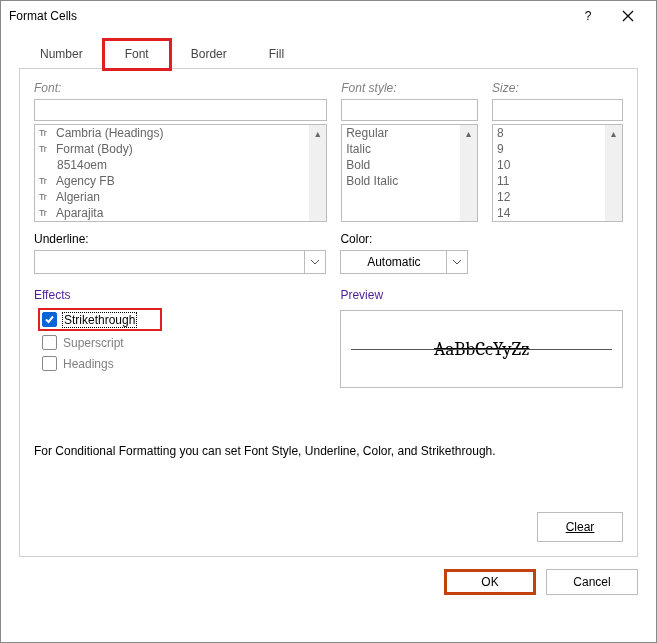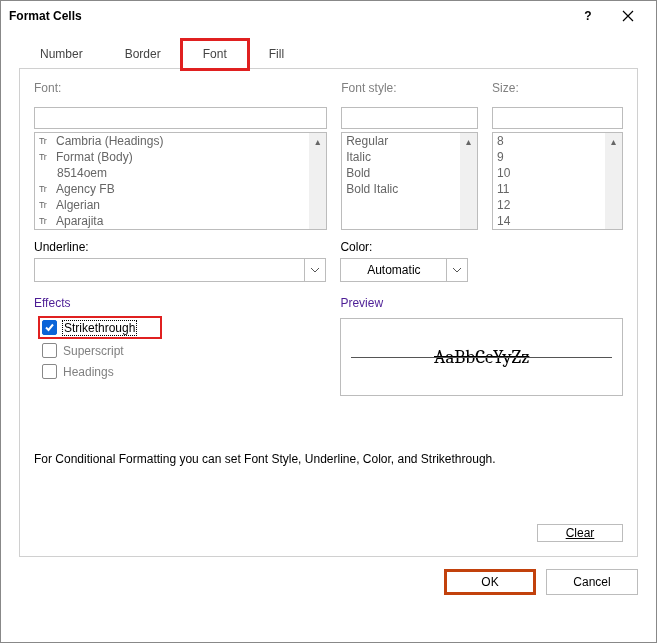--- a/index.html
+++ b/index.html
@@ -1,32 +1,32 @@
 <!DOCTYPE html>
 <html><head>
 <meta charset="utf-8">
 <style>
   * { box-sizing: border-box; font-family: "Segoe UI", Tahoma, sans-serif; }
   html, body { margin:0; padding:0; }
   body { width:657px; height:643px; background:#fff; border:1px solid #888; color:#000; font-size:12px; position:relative; }
-  .titlebar { display:flex; align-items:center; height:30px; padding:0 8px;font-weight:bold; }
+  .titlebar { display:flex; align-items:center; height:30px; padding:0 8px; }
   .titlebar .title { flex:1; font-size:12px; color:#000; }
   .titlebar .tbtn { width:40px; height:30px; display:flex; align-items:center; justify-content:center; color:#000; }
   .titlebar .tbtn svg, .titlebar .tbtn span { pointer-events:none; }
   .content { padding:4px 18px 0 18px; }
   .tabs { display:flex; border-bottom:1px solid #d0d0d0; margin-top:4px; }
   .tab { padding:6px 20px 7px 20px; font-size:12px; color:#444; position:relative; top:1px; border:1px solid transparent; }
   .tab.active { border:1px solid #d0d0d0; border-bottom:1px solid #fff; background:#fff; }
   .tab.highlight { outline:3px solid #e02020; outline-offset:-1px; }
   .panel { border:1px solid #d0d0d0; border-top:none; padding:12px 14px 10px 14px; position:relative; min-height:488px; }
   .row1 { display:flex; gap:14px; }
   .col-font { width:300px; }
   .col-style { width:140px; }
   .col-size { width:134px; }
-  .lbl { color:#808080; font-size:12px; margin-bottom:12px; }
+  .lbl { color:#808080; font-size:12px; margin-bottom:4px;font-style:italic; }
   .lbl-black { color:#000; font-size:12px; margin-bottom:4px; }
   .txt { width:100%; height:22px; border:1px solid #bcbcbc; background:#fff; padding:2px 4px; font-size:12px; color:#000; }
   .listbox { margin-top:3px; border:1px solid #bcbcbc; height:98px; overflow:hidden; position:relative; font-size:12px; color:#666; }
   .listbox .inner { padding:0; }
   .li { padding:1px 4px 1px 4px; display:flex; align-items:center; gap:3px; white-space:nowrap; }
   .li .tt { font-size:9px; font-weight:normal; letter-spacing:-0.5px; color:#666; width:14px; text-align:left; }
   .li.noicon { padding-left:22px; }
   .scroll { position:absolute; right:0; top:0; bottom:0; width:17px; background:#f0f0f0; display:flex; flex-direction:column; align-items:center; justify-content:flex-start; }
   .scroll .arr { width:17px; height:17px; display:flex; align-items:center; justify-content:center; color:#666; font-size:10px; }
   .row2 { display:flex; gap:14px; margin-top:10px; }
@@ -46,21 +46,21 @@
   .chk.checked .box { background:#0a64d8; border-color:#0a64d8; }
   .chk.checked .box svg { display:block; }
   .chk .box svg { display:none; width:11px; height:11px; }
   .chk.hl { outline:2px solid #e02020; padding:2px 24px 2px 2px; width:fit-content; margin-left:6px; }
   .chk.hl .cl { color:#000; outline:1px dotted #000; padding:0 1px; }
   .prevbox { border:1px solid #bcbcbc; height:78px; position:relative; display:flex; align-items:center; justify-content:center; }
   .prevtext { font-family: Cambria, Georgia, serif; font-size:19px; color:#000; text-decoration:line-through; }
   .prevline { position:absolute; left:10px; right:10px; height:1px; background:#555; }
   .note { margin-top:56px; color:#000; font-size:12px; }
   .clearwrap { position:absolute; right:14px; bottom:14px; }
-  .btn-clear { width:86px; height:18px; border:1px solid #bcbcbc; background:#fff; font-size:12px; }
+  .btn-clear { width:86px; height:30px; border:1px solid #bcbcbc; background:#fff; font-size:12px; }
   .footer { display:flex; justify-content:flex-end; gap:10px; padding:12px 18px 14px; }
   .btn { width:92px; height:26px; border:1px solid #bcbcbc; background:#fff; font-size:12px; }
   .btn.primary { border:3px solid #c2410c; }
 </style>
 </head>
 <body>
 
 <div class="titlebar">
   <div class="title">Format Cells</div>
   <div class="tbtn">
@@ -69,22 +69,22 @@
   <div class="tbtn">
     <svg width="12" height="12" viewBox="0 0 12 12">
         <path d="M1 1 L11 11 M11 1 L1 11" stroke="#000" stroke-width="1.2"></path>
       </svg>
   </div>
 </div>
 
 <div class="content">
   <div class="tabs">
     <div class="tab">Number</div>
+    <div class="tab active highlight">Font</div>
     <div class="tab">Border</div>
-    <div class="tab active highlight">Font</div>
     <div class="tab">Fill</div>
   </div>
 
   <div class="panel">
 
     <div class="row1">
 
       <div class="col-font">
         <div class="lbl">Font:</div>
         <input class="txt" value="" style="">

